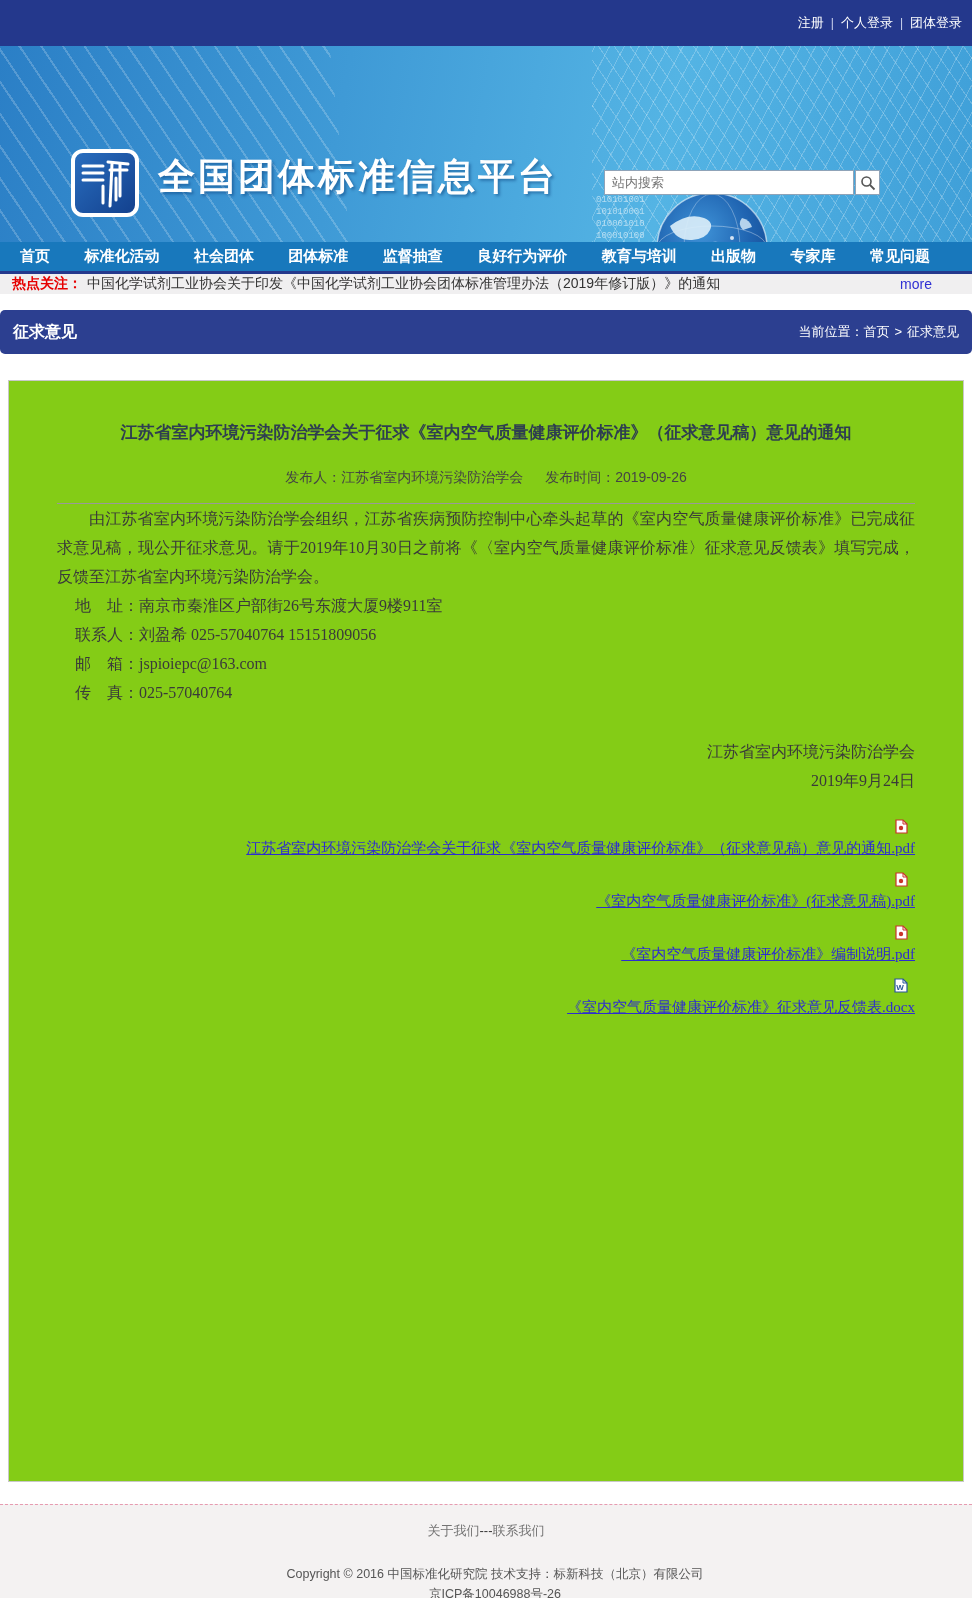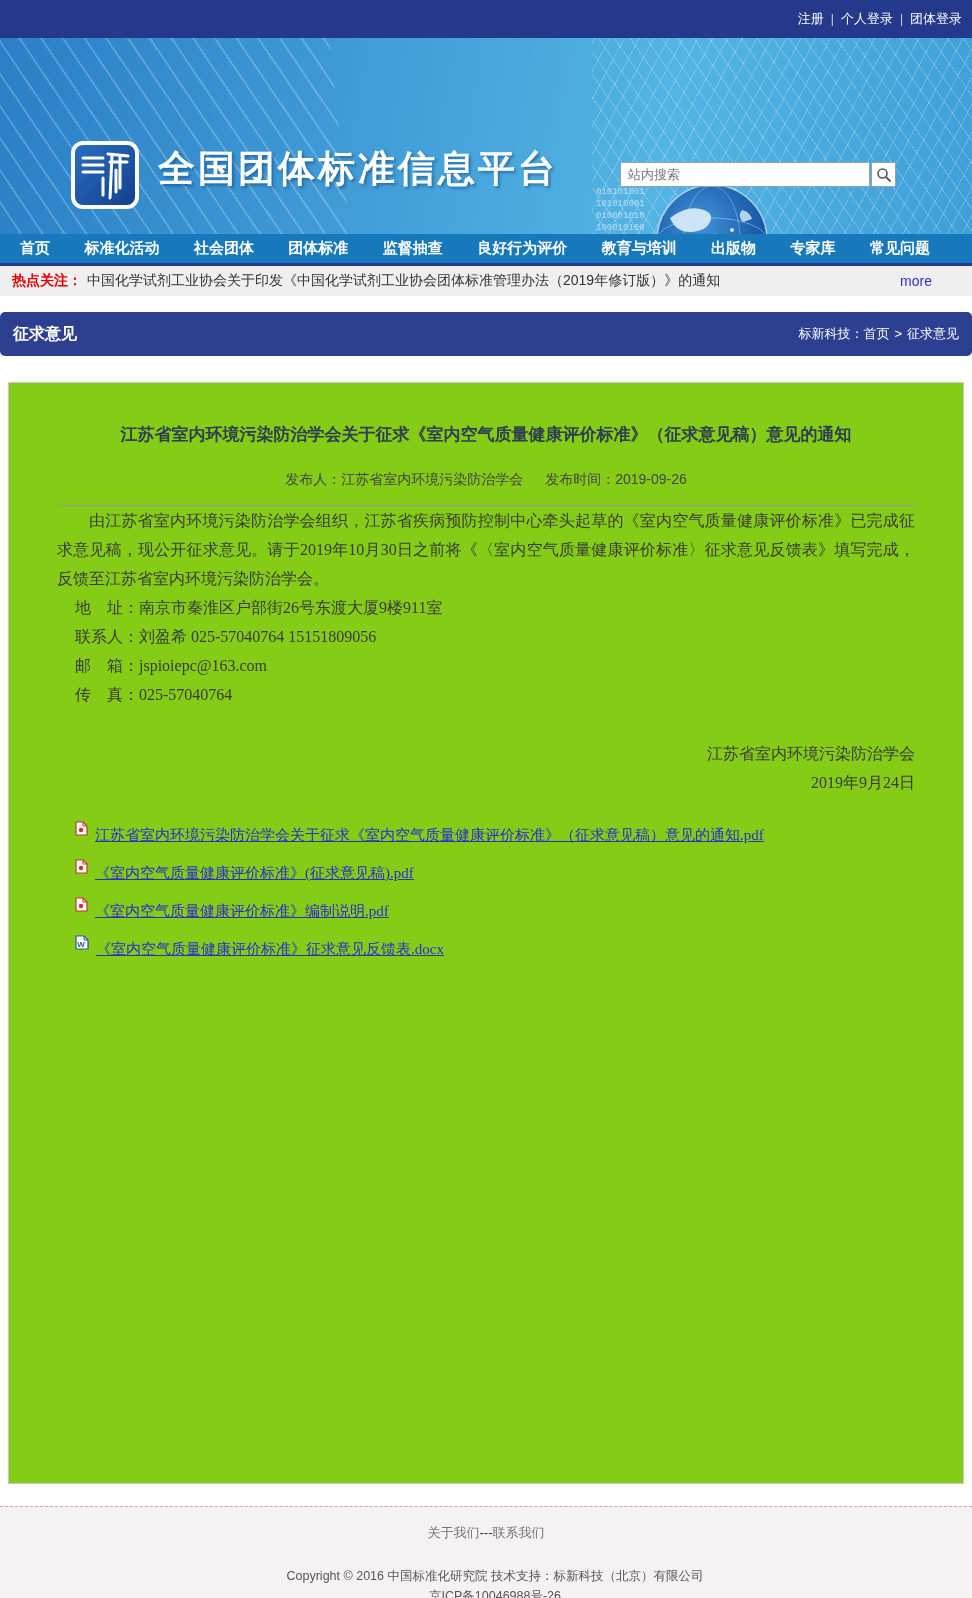--- a/index.html
+++ b/index.html
@@ -6,21 +6,21 @@
   html,body { margin:0; padding:0; }
   body {
     width: 972px;
     background: #ffffff;
     font-family: "Liberation Sans", "DejaVu Sans", sans-serif;
     color: #333;
   }
 
   
   .topbar {
-    height: 38px;
+    height: 46px;
     background: #24388c;
     display: flex;
     justify-content: flex-end;
     align-items: center;
     padding-right: 10px;
   }
   .topbar a { color:#fff; font-size:13px; text-decoration:none; cursor:pointer; }
   .topbar .sep { color:#cdd4ee; margin:0 7px; font-size:12px; }
 
   
@@ -50,21 +50,21 @@
   .globe { position:absolute; left:652px; top:142px; }
   .logo {
     position:absolute; left:70px; top:102px; cursor:pointer;
   }
   .site-title {
     position:absolute; left:158px; top:106px; margin:0;
     font-size:37px; font-weight:bold; color:#ffffff; letter-spacing:3px;
     text-shadow: 2px 2px 3px rgba(0,50,110,.45);
     white-space:nowrap;
   }
-  .search { position:absolute; left:620px; top:124px; display:flex; }
+  .search { position:absolute; left:604px; top:124px; display:flex; }
   .search input {
     width:250px; height:25px; border:1px solid #8fa3b8; padding:0 7px;
     font-size:13px; color:#333; background:#fff; outline:none;
   }
   .search button {
     width:25px; height:25px; margin-left:1px; background:#fff;
     border:1px solid #8fa3b8; display:flex; align-items:center; justify-content:center;
     cursor:pointer; padding:0;
   }
 
@@ -74,21 +74,21 @@
     display:flex; align-items:center; justify-content:space-between;
     padding:0 42px 0 20px;
   }
   .nav a {
     color:#fff; font-size:15px; font-weight:bold; text-decoration:none;
     white-space:nowrap; cursor:pointer;
   }
 
   
   .hotbar {
-    height:33px; background:#f0eff0; border-top:3px solid #24388c;
+    height:23px; background:#f0eff0; border-top:3px solid #24388c;
     display:flex; align-items:center; padding:0 12px;
   }
   .hot-label { color:#e60000; font-weight:bold; font-size:14px; white-space:nowrap; }
   .hot-link  { color:#333; font-size:14px; text-decoration:none; margin-left:5px; flex:1;
                white-space:nowrap; overflow:hidden; cursor:pointer; }
   .more-link { color:#2f2fd3; font-size:14px; text-decoration:none; margin-right:28px; cursor:pointer; }
 
   
   .crumbbar {
     height:44px; margin-top:16px; background:#2c3f90; border-radius:5px;
@@ -116,21 +116,21 @@
     font-family:"Liberation Serif","DejaVu Serif",serif;
     font-size:16px; color:#3a3a3a; line-height:29px;
   }
   .salutation { margin:50px 0 0; }
   .para { margin:0; text-indent:2em; text-align:justify; }
   .contact { margin:0; padding-left:18px; }
   .sig-block { text-align:right; margin-top:30px; }
   .sig-block p { margin:0; }
 
   .attachments { list-style:none; margin:24px 0 0; padding:0 0 0 18px; }
-  .attachments li { display:flex; align-items:flex-start; margin-bottom:9px; }
+  .attachments li { display:flex; align-items:flex-end; margin-bottom:9px;flex-direction:column; }
   .attachments li.docx { margin-top:3px; }
   .att-icon { margin-right:7px; flex:none; display:inline-flex; }
   .attachments a { color:#2d2dd0; font-size:15px; text-decoration:underline; cursor:pointer;
                    white-space:nowrap; }
 
   
   footer {
     margin-top:22px; background:#f4f2f2; border-top:1px dashed #e79ab0;
     text-align:center; color:#555; padding:17px 0 14px;
   }
@@ -229,21 +229,21 @@
 
 <div class="hotbar">
   <span class="hot-label">热点关注：</span>
   <a class="hot-link">中国化学试剂工业协会关于印发《中国化学试剂工业协会团体标准管理办法（2019年修订版）》的通知</a>
   <a class="more-link">more</a>
 </div>
 
 <div class="crumbbar">
   <span class="section-title">征求意见</span>
   <div class="crumb">
-    <span>标新科技：</span><a>首页</a><span class="gt">&gt;</span><span>征求意见</span>
+    <span>当前位置：</span><a>首页</a><span class="gt">&gt;</span><span>征求意见</span>
   </div>
 </div>
 
 <main class="panel">
   <h2 class="article-title">江苏省室内环境污染防治学会关于征求《室内空气质量健康评价标准》（征求意见稿）意见的通知</h2>
   <div class="meta">
     <span>发布人：江苏省室内环境污染防治学会</span>
     <span>发布时间：2019-09-26</span>
   </div>
   <hr>

